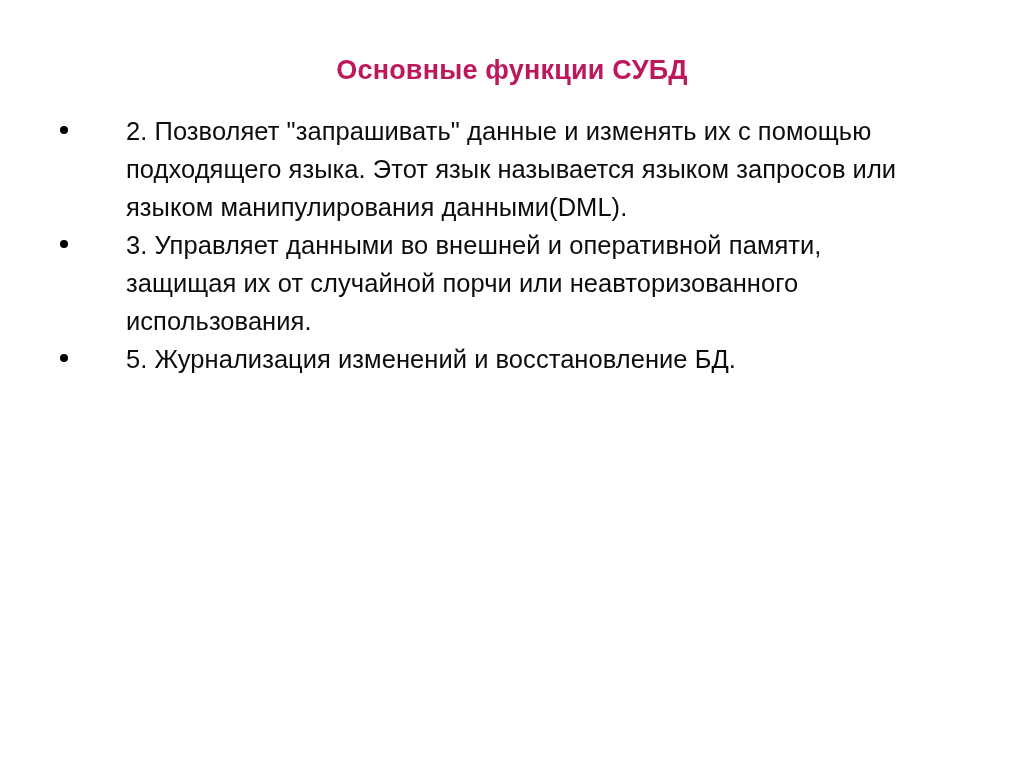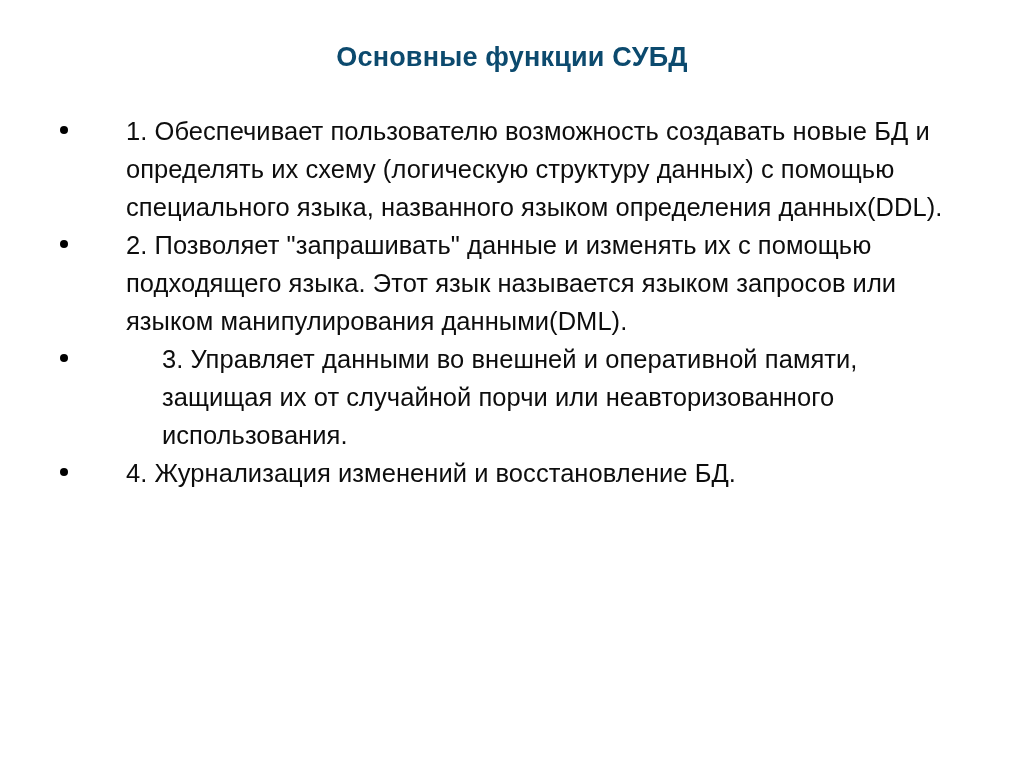--- a/index.html
+++ b/index.html
@@ -16,28 +16,28 @@
   }
   .slide {
     position: relative;
     width: 1024px;
     height: 767px;
     background: #ffffff;
   }
   .slide-title {
     position: absolute;
     left: 0;
-    top: 23px;
+    top: 36px;
     width: 1024px;
     text-align: center;
     font-size: 27px;
     font-weight: bold;
     letter-spacing: 0.2px;
     line-height: 32px;
-    color: #0c4a6e;
+    color: #be185d;
   }
   .bullet-list {
     position: absolute;
     left: 52px;
     top: 112px;
     width: 930px;
     margin: 0;
     padding: 0;
     list-style: none;
   }
@@ -58,49 +58,45 @@
     height: 8px;
     background: #000000;
     border-radius: 50%;
   }
   .bullet-text {
     display: block;
     max-width: 845px;
   }
   .bullet-item--w1 .bullet-text { max-width: 830px; }
   .bullet-item--w2 .bullet-text { max-width: 855px; }
-  .bullet-item--w3 .bullet-text { max-width: 800px; margin-left: 36px; }
+  .bullet-item--w3 .bullet-text { max-width: 800px; }
   .bullet-item--w4 .bullet-text { max-width: 850px; }
   .bullet-item--w5 .bullet-text { max-width: 900px; }
 </style>
 </head>
 <body>
 
 <div class="slide">
 
   <h1 class="slide-title">Основные функции СУБД</h1>
 
   <ul class="bullet-list">
 
-    <li class="bullet-item bullet-item--w1">
-      <span class="bullet-marker"></span>
-      <span class="bullet-text">1. Обеспечивает пользователю возможность создавать новые БД и определять их схему (логическую структуру данных) с помощью специального языка, названного языком определения данных(DDL).</span>
-    </li>
 
     <li class="bullet-item bullet-item--w2">
       <span class="bullet-marker"></span>
       <span class="bullet-text">2. Позволяет "запрашивать" данные и изменять их с помощью подходящего языка. Этот язык называется языком запросов или языком манипулирования данными(DML).</span>
     </li>
 
     <li class="bullet-item bullet-item--w3">
       <span class="bullet-marker"></span>
       <span class="bullet-text">3. Управляет данными во внешней и оперативной памяти, защищая их от случайной порчи или неавторизованного использования.</span>
     </li>
 
 
     <li class="bullet-item bullet-item--w5">
       <span class="bullet-marker"></span>
-      <span class="bullet-text">4. Журнализация изменений и восстановление БД.</span>
+      <span class="bullet-text">5. Журнализация изменений и восстановление БД.</span>
     </li>
 
   </ul>
 
 </div>
 
 </body></html>

